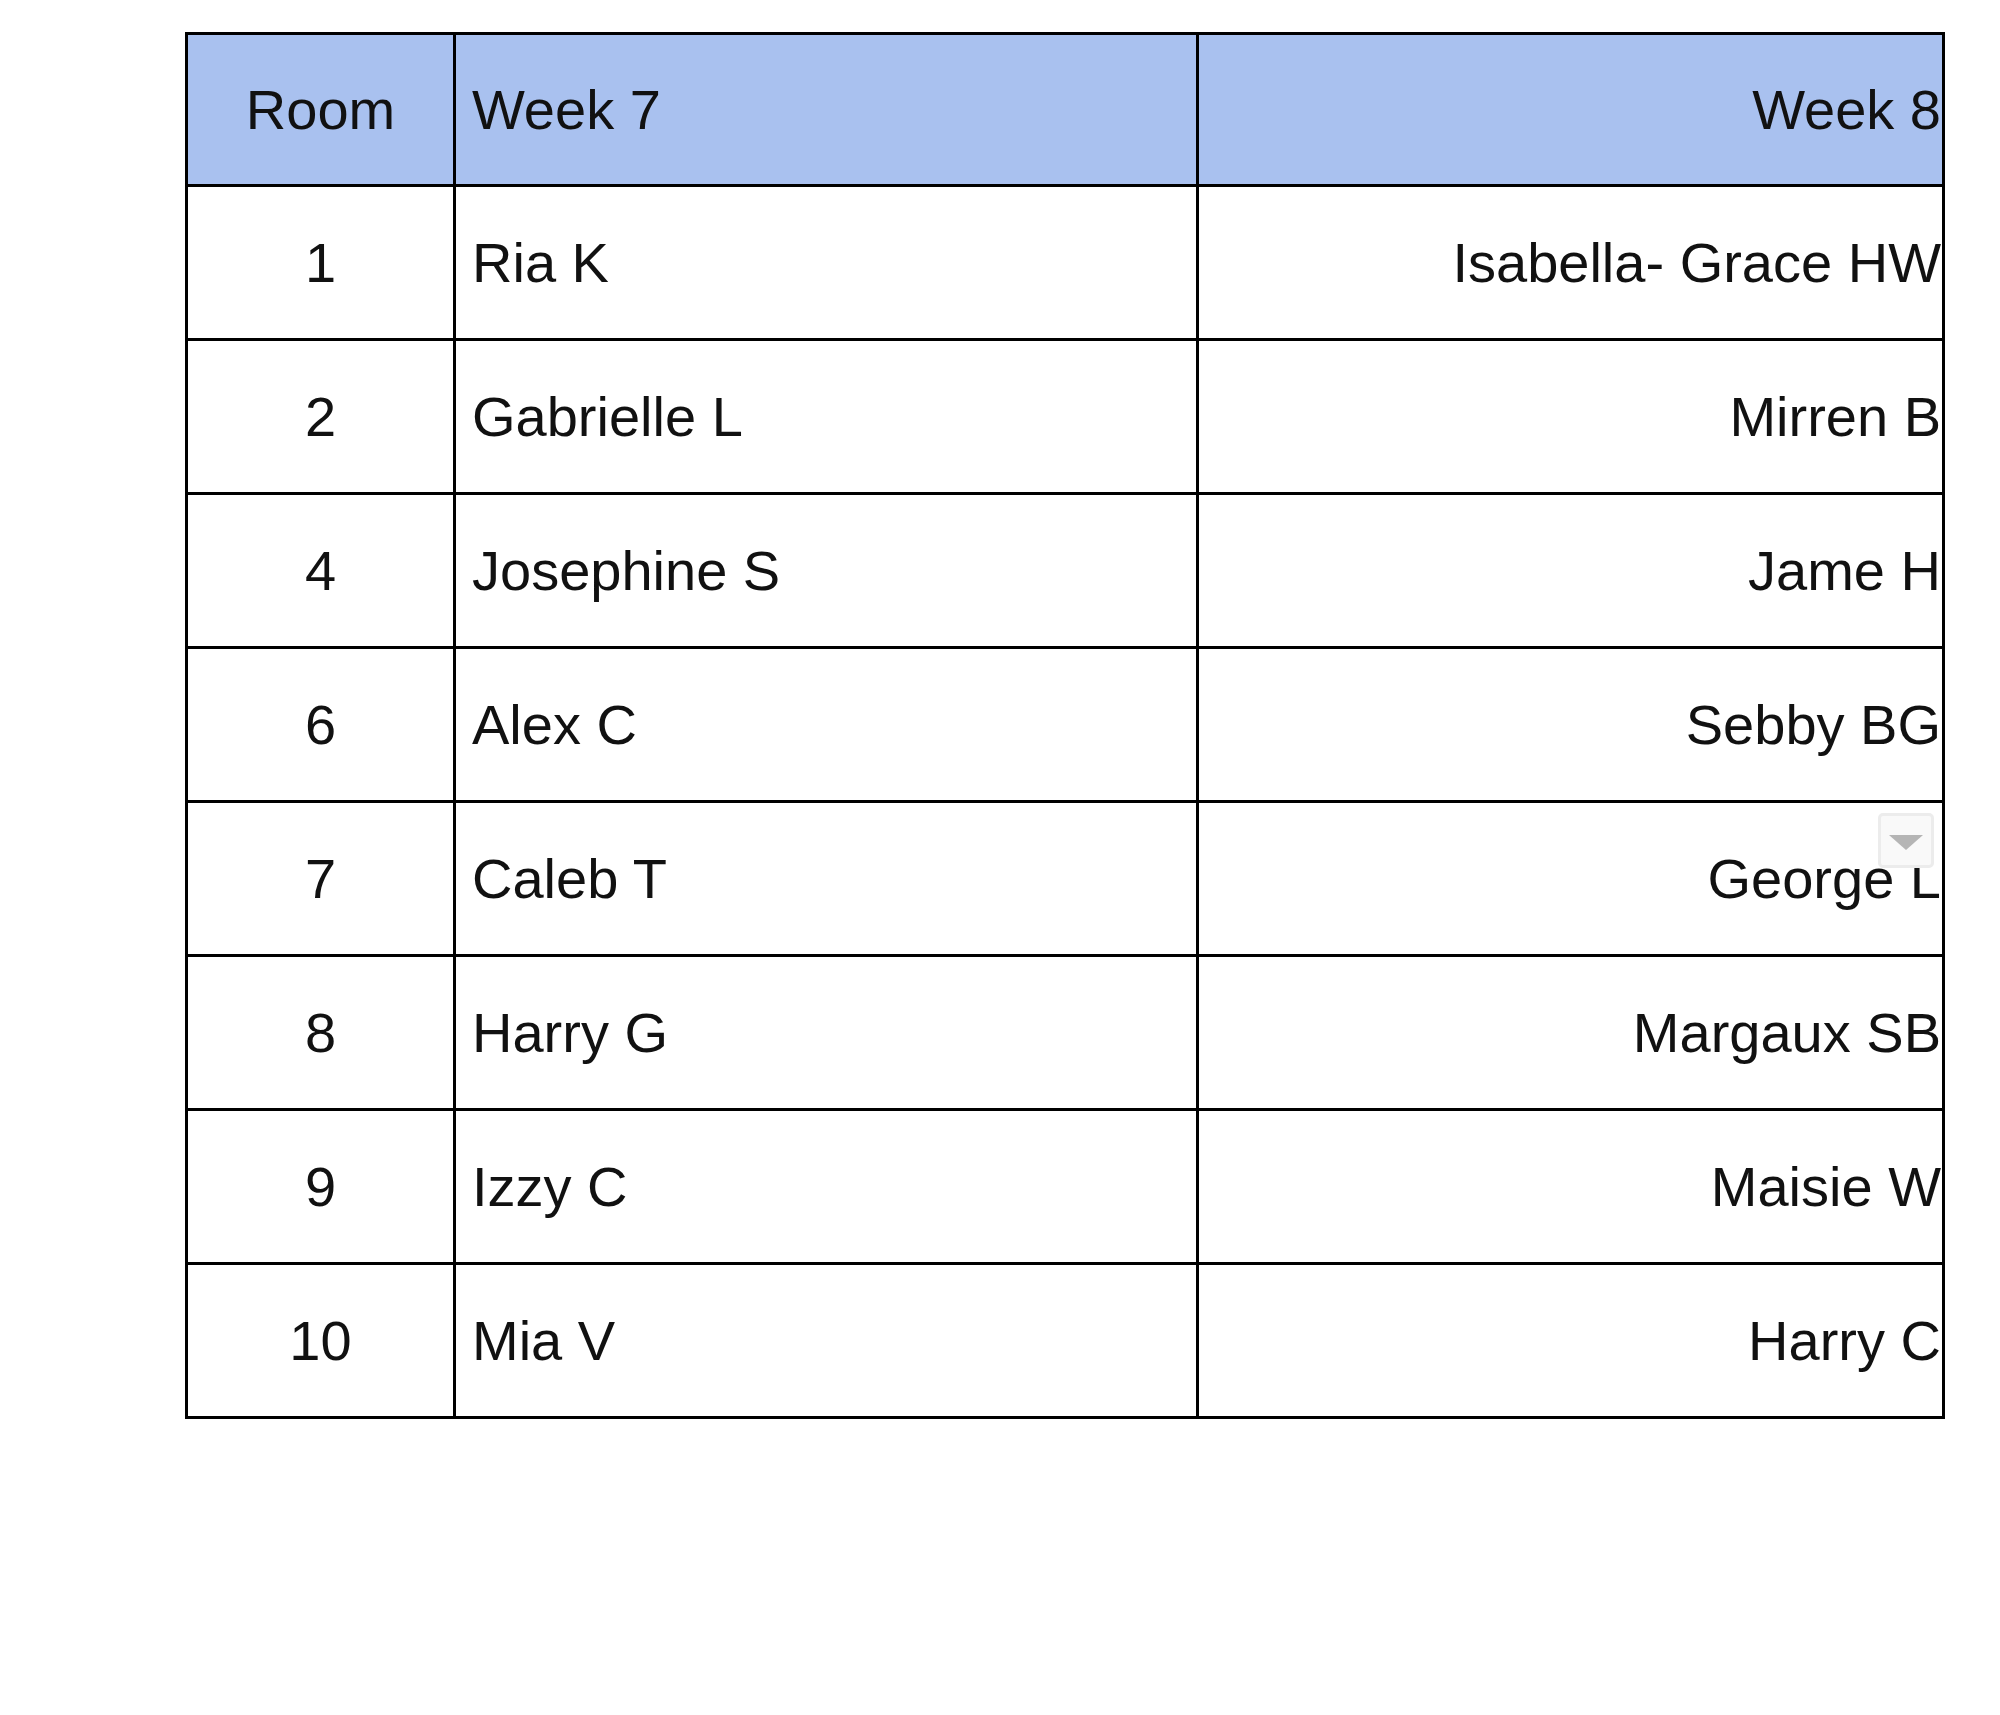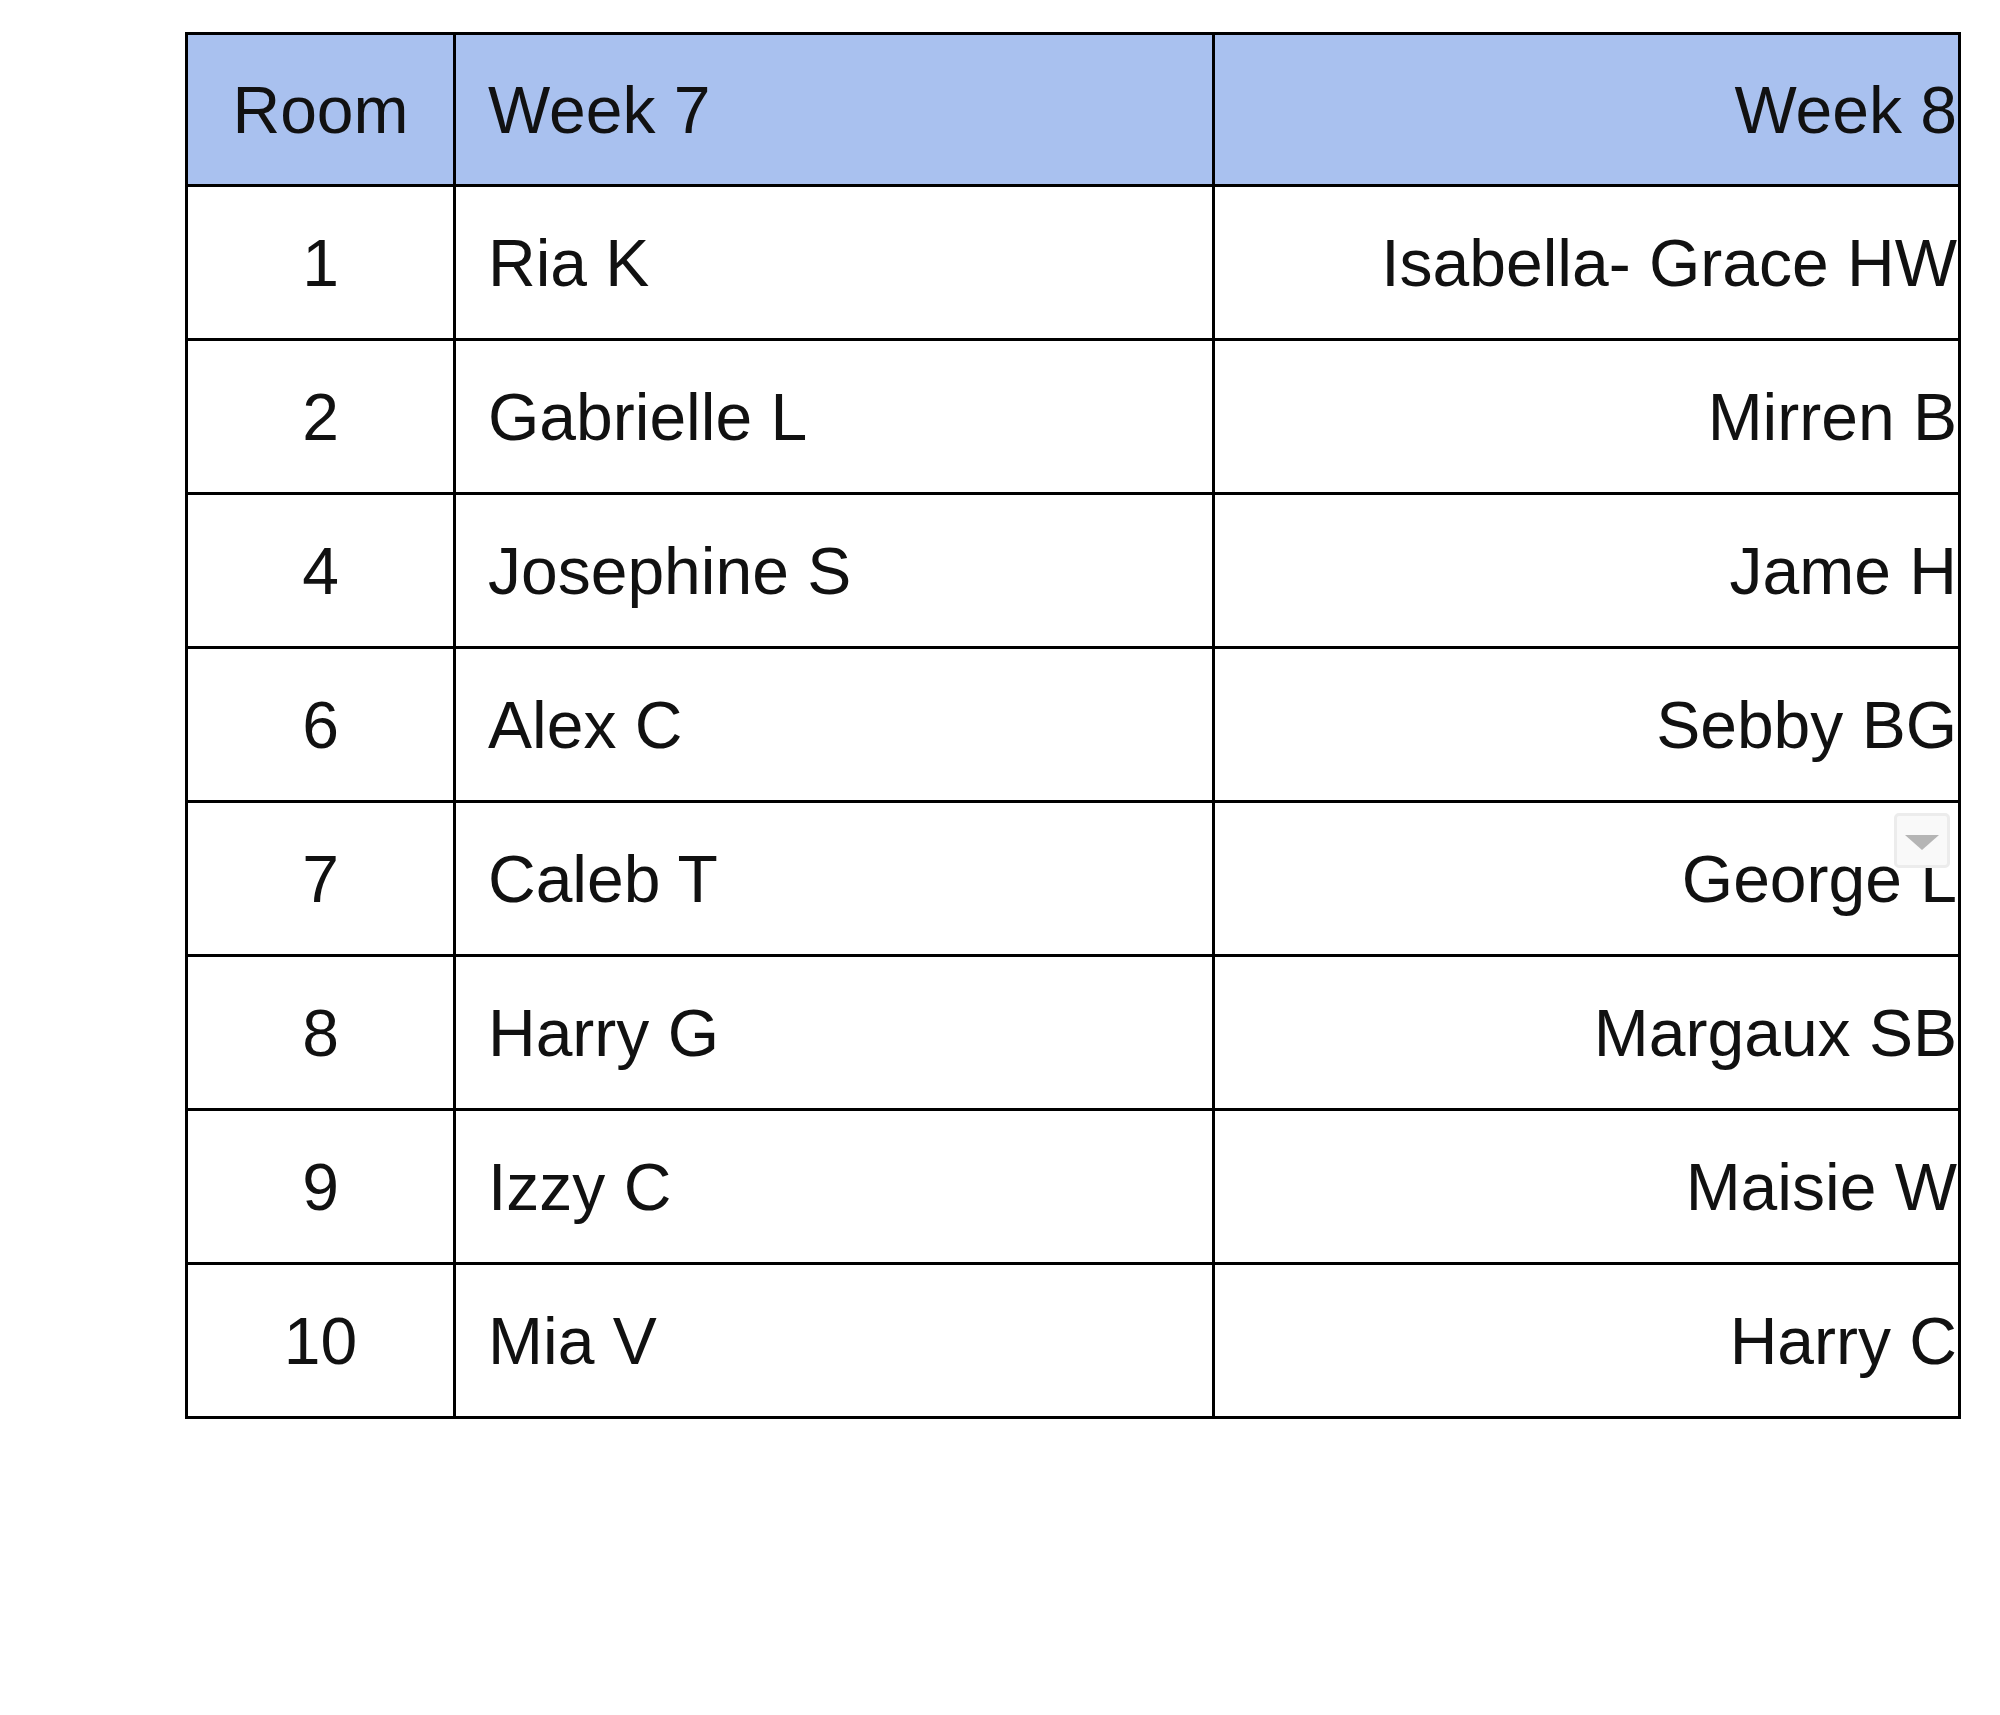--- a/index.html
+++ b/index.html
@@ -17,41 +17,41 @@
   .roster-table {
     position: absolute;
     left: 185px;
     top: 32px;
     border-collapse: collapse;
     table-layout: fixed;
     width: 1696px;
   }
   .roster-table td {
     border: 3px solid var(--border-color, #000000);
-    font-size: 66px;
+    font-size: 56px;
     vertical-align: middle;
     background: #ffffff;
     overflow: hidden;
     white-space: nowrap;
   }
   .roster-table tr.header-row td {
     background: var(--header-bg, #a9c1ef);
     height: 147px;
   }
   .roster-table tr.data-row td {
     height: 149px;
   }
   td.col-room {
     width: 263px;
     text-align: center;
   }
   td.col-week7 {
     width: 723px;
     text-align: left;
-    padding-left: 32px;
+    padding-left: 16px;
   }
   td.col-week8 {
     width: 710px;
     text-align: right;
     padding-left: 32px;
     position: relative;
   }
   .dropdown-chip {
     display: none;
     position: absolute;

